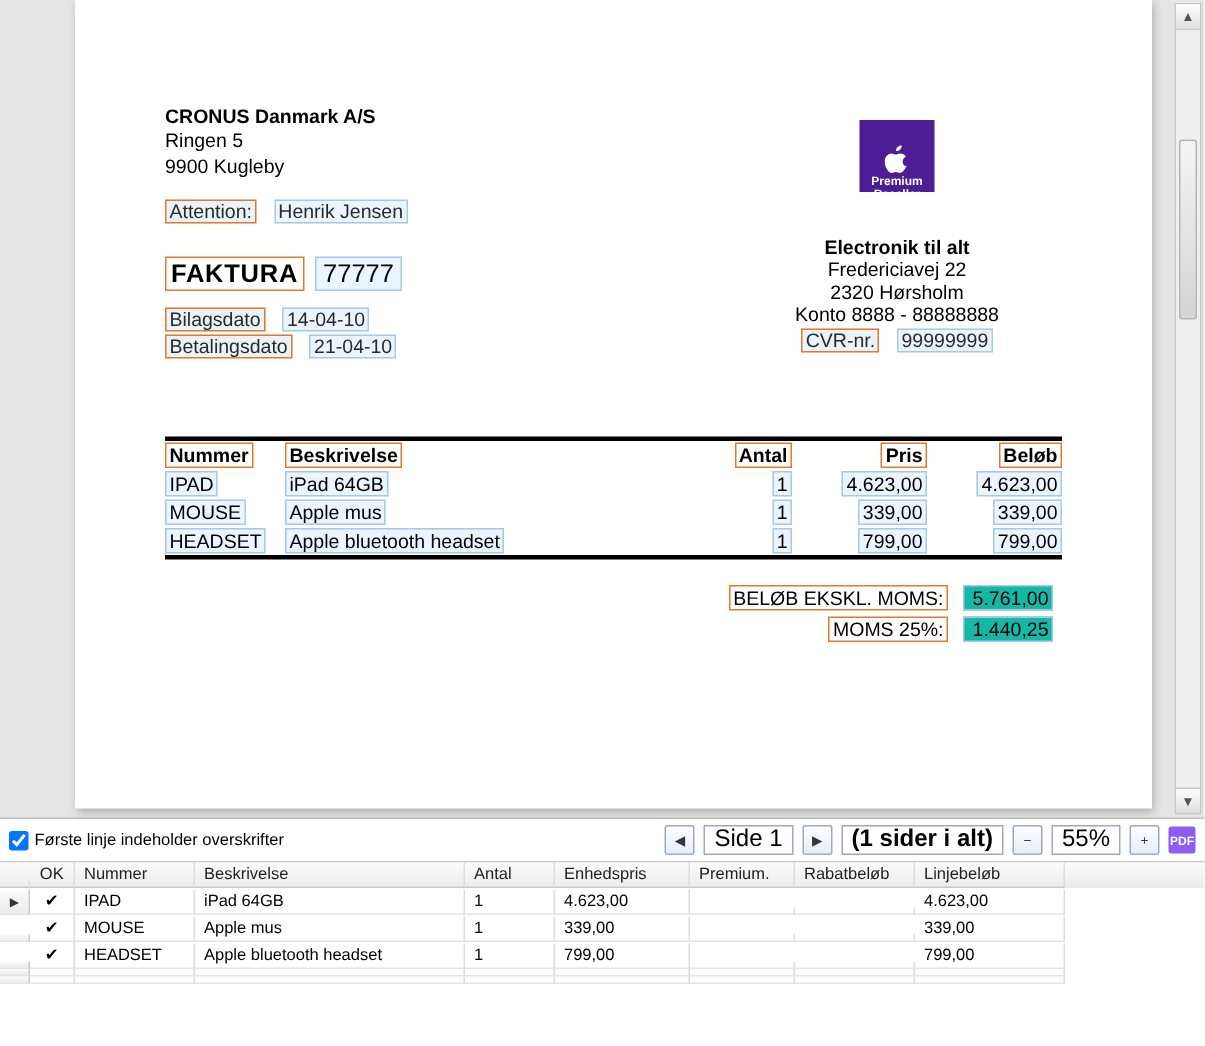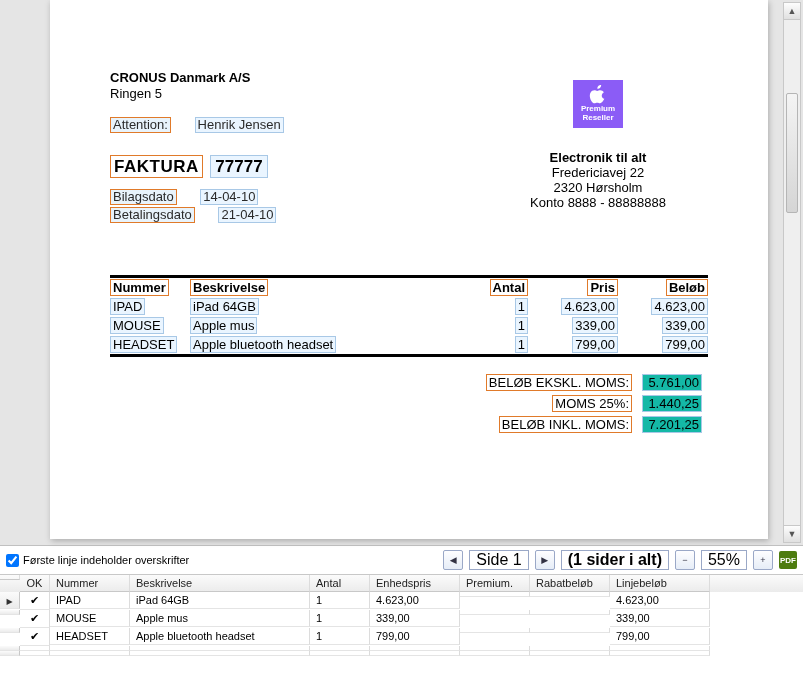--- a/index.html
+++ b/index.html
@@ -12,32 +12,32 @@
   .doc-inner { padding:70px 60px 30px 60px; font-size:13px; }
 
   
   .sender .company { font-weight:bold; }
   .sender div { line-height:1.25; }
 
   .attn { margin-top:14px; }
 
   
   .fld { display:inline-block; border:1px solid #e07a2a; background:#e8f3fb; padding:0 2px; line-height:14px; color:#2a2a2a; }
-  .val { display:inline-block; border:1px solid #a8c8e6; background:#eaf5ff; padding:0 2px; line-height:14px; color:#2a2a2a; margin-left:20px; }
+  .val { display:inline-block; border:1px solid #a8c8e6; background:#eaf5ff; padding:0 2px; line-height:14px; color:#2a2a2a; margin-left:8px; }
 
   .faktura { margin-top:24px; }
   .faktura .big { font-weight:bold; font-size:17px; letter-spacing:.5px; border:1px solid #e07a2a; background:#fff; padding:1px 3px; }
-  .faktura .bignum { font-weight:bold; font-size:17px; border:1px solid #a8c8e6; background:#eaf5ff; padding:1px 4px; margin-left:4px; }
+  .faktura .bignum { font-weight:normal; font-size:17px; border:1px solid #a8c8e6; background:#eaf5ff; padding:1px 4px; margin-left:4px; }
 
   .dates { margin-top:12px; }
   .dates .row { margin:2px 0; }
 
   
   .reseller { position:absolute; top:80px; right:85px; width:170px; text-align:center; font-size:13px; }
-  .logo { display:inline-block; background:#8b5cf6; color:#fff; width:50px; height:48px; padding:4px 0 2px 0; }
+  .logo { display:inline-block; background:#4c1d95; color:#fff; width:50px; height:48px; padding:16px 0 2px 0; }
   .logo svg { display:block; margin:0 auto; }
   .logo .lt { font-size:8px; line-height:9px; font-weight:bold; }
   .reseller .name { font-weight:bold; margin-top:22px; }
   .reseller .cvr { margin-top:2px; }
 
   
   .itbl { margin-top:52px; width:100%; border-top:3px solid #000; border-bottom:3px solid #000; }
   .ihdr, .irow { display:flex; }
   .ihdr { font-weight:bold; }
   .ihdr > div, .irow > div { padding:1px 0; }
@@ -60,25 +60,25 @@
   .vscroll .btn { height:17px; background:linear-gradient(#fdfdfd,#e0e0e0); border-bottom:1px solid #c8c8c8; text-align:center; font-size:9px; line-height:17px; color:#555;}
   .vscroll .btn.bot { position:absolute; bottom:0; left:0; right:0; border-top:1px solid #c8c8c8; border-bottom:none;}
   .vscroll .thumb { position:absolute; left:2px; right:2px; top:90px; height:120px; background:linear-gradient(#f4f4f4,#d5d5d5); border:1px solid #b5b5b5; border-radius:2px; }
 
   
   .toolbar { display:flex; align-items:center; padding:4px 6px; gap:6px; font-size:11px; background:#fff; }
   .toolbar .chk { display:flex; align-items:center; gap:4px; }
   .toolbar .spacer { flex:1; }
   .tb-btn { width:20px; height:20px; border:1px solid #9aa8c7; background:linear-gradient(#fefeff,#e6edf7); border-radius:2px; display:flex; align-items:center; justify-content:center; font-size:9px; color:#334; cursor:pointer; }
   .tb-field { border:1px solid #9aa8c7; background:#fff; height:20px; padding:0 6px; display:flex; align-items:center; font-size:16px; }
-  .pdf-icon { width:18px; height:18px; background:#4d7c0f; color:#fff; font-size:8px; font-weight:bold; display:flex; align-items:center; justify-content:center; border-radius:2px; }
+  .pdf-icon { width:18px; height:18px; background:#8b5cf6; color:#fff; font-size:8px; font-weight:bold; display:flex; align-items:center; justify-content:center; border-radius:2px; }
 
   
   .grid { border-top:1px solid #c8c8c8; font-size:11px; display:flex; flex-direction:column; }
-  .ghdr, .grow { display:flex; align-items:flex-start; }
+  .ghdr, .grow { display:flex; align-items:flex-end; }
   .ghdr > div, .grow > div { border-right:1px solid #dcdcdc; padding:2px 6px; border-bottom:1px solid #e4e4e4; }
   .ghdr { background:linear-gradient(#fbfbfb,#ebebeb); font-weight:normal; color:#222; }
   .ghdr > div { border-bottom:1px solid #c8c8c8; }
   .g-sel { width:20px; text-align:center; padding:2px 0;}
   .g-ok  { width:30px; text-align:center;}
   .g-num { width:80px;}
   .g-desc{ width:180px;}
   .g-qty { width:60px;}
   .g-up  { width:90px;}
   .g-rp  { width:70px;}
@@ -94,20 +94,21 @@
 <div class="app">
 
   <div class="preview-pane">
 
     <div class="doc-wrap">
       <div class="doc-inner">
 
         <div class="sender">
           <div class="company">CRONUS Danmark A/S</div>
           <div>Ringen 5</div>
+          <div>9900 Kugleby</div>
           <div class="attn">
             <span class="fld">Attention:</span>
             <span class="val">Henrik Jensen</span>
           </div>
         </div>
 
         <div class="faktura">
           <span class="big">FAKTURA</span>
           <span class="bignum">77777</span>
         </div>
@@ -127,20 +128,24 @@
             <svg width="18" height="20" viewBox="0 0 24 28">
               <path fill="#fff" d="M16.5 1.5c0 1.4-.6 2.7-1.5 3.6-1 .9-2.5 1.6-3.9 1.5-.2-1.4.5-2.8 1.4-3.7 1-.9 2.7-1.6 4-1.4zM20.9 20.6c-.6 1.3-1.2 2.5-2.2 3.7-1 1.2-2.3 2.7-4 2.7-1.5 0-1.9-.9-3.8-.9s-2.4.9-3.9.9c-1.6 0-2.8-1.3-3.8-2.5C.9 21.2-.6 15.8 1.7 12c1.1-1.9 3.1-3.1 5.2-3.1 1.6 0 2.7 1 4 1s2.5-1 4.3-1c1.9 0 3.9 1 5.1 2.8-4.5 2.5-3.7 8.8.6 8.9z"></path>
             </svg>
             <div class="lt">Premium</div>
             <div class="lt">Reseller</div>
           </div>
           <div class="name">Electronik til alt</div>
           <div>Fredericiavej 22</div>
           <div>2320  Hørsholm</div>
           <div>Konto 8888 - 88888888</div>
+          <div class="cvr">
+            <span class="fld">CVR-nr.</span>
+            <span class="val">99999999</span>
+          </div>
         </div>
 
         <div class="itbl">
           <div class="ihdr">
             <div class="c-num"><span class="h">Nummer</span></div>
             <div class="c-desc"><span class="h">Beskrivelse</span></div>
             <div class="c-qty"><span class="h">Antal</span></div>
             <div class="c-price"><span class="h">Pris</span></div>
             <div class="c-amt"><span class="h">Beløb</span></div>
           </div>
@@ -173,24 +178,20 @@
           <table>
             <tbody>
                 <tr>
               <td class="lab"><span>BELØB EKSKL. MOMS:</span></td>
               <td class="num"><span>5.761,00</span></td>
             </tr>
             <tr>
               <td class="lab"><span>MOMS 25%:</span></td>
               <td class="num"><span>1.440,25</span></td>
             </tr>
-            <tr>
-              <td class="lab"><span>BELØB INKL. MOMS:</span></td>
-              <td class="num"><span>7.201,25</span></td>
-            </tr>
           </tbody>
             </table>
         </div>
 
       </div>
     </div>
 
     <div class="vscroll">
       <div class="btn">▲</div>
       <div class="thumb"></div>

